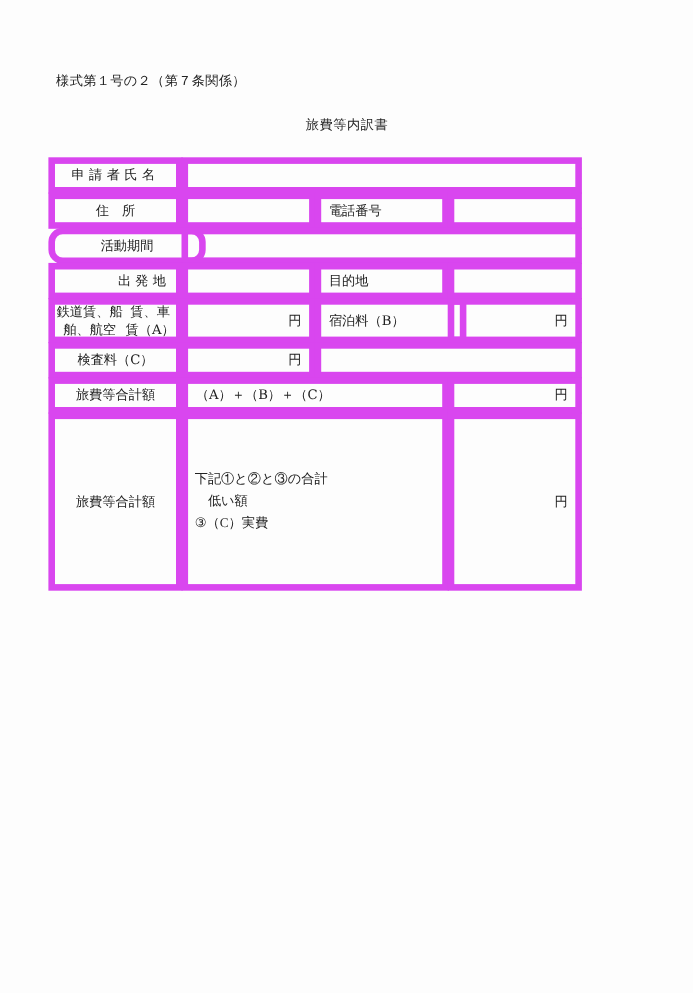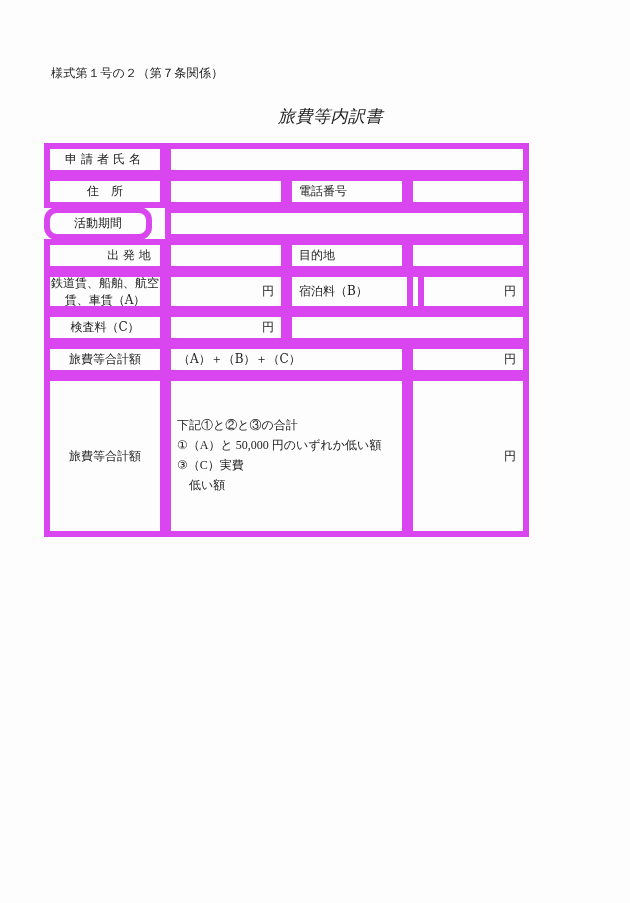--- a/index.html
+++ b/index.html
@@ -2,21 +2,21 @@
 <html><head>
 <meta charset="utf-8">
 <style>
   html, body { margin: 0; padding: 0; }
   body {
     width: 630px; height: 903px; background: #fdfdfd; position: relative;
     font-family: "DejaVu Serif", "Liberation Serif", serif; color: #222;
     overflow: hidden;
   }
   .form-no { position: absolute; left: 51px; top: 65px; font-size: 12px; letter-spacing: 0.3px; }
-  .doc-title { position: absolute; left: 278px; top: 105px; font-size: 17px; letter-spacing: 0.5px; font-style: italic; }
+  .doc-title { position: absolute; left: 278px; top: 105px; font-size: 12px; letter-spacing: 0.5px; }
   .cell {
     position: absolute; box-sizing: border-box; border: 6px solid #d946ef;
     font-size: 12px; display: flex; align-items: center;
   }
   .lbl { justify-content: center; text-align: center; }
   .yen { justify-content: flex-end; padding-right: 7px; }
   .left { justify-content: flex-start; padding-left: 7px; }
   .spaced { letter-spacing: 4px; }
   .multi { line-height: 17px; }
   .calc { justify-content: flex-start; padding-left: 6px; line-height: 20px; }
@@ -32,29 +32,29 @@
 <div>
 
   <div class="cell lbl spaced" style="left:44px;top:143px;width:122px;height:33px;">申請者氏名</div>
   <div class="cell left" style="left:165px;top:143px;width:364px;height:33px;"></div>
 
   <div class="cell lbl" style="left:44px;top:175px;width:122px;height:33px;">住　所</div>
   <div class="cell left" style="left:165px;top:175px;width:122px;height:33px;"></div>
   <div class="cell left" style="left:286px;top:175px;width:122px;height:33px;">電話番号</div>
   <div class="cell left" style="left:407px;top:175px;width:122px;height:33px;"></div>
 
-  <div class="cell lbl" style="left:44px;top:207px;width:108px;height:33px;border-radius:13px;">活動期間</div>
+  <div class="cell lbl" style="left:44px;top:207px;width:143px;height:33px;border-radius:13px;">活動期間</div>
   <div class="cell left" style="left:165px;top:207px;width:364px;height:33px;"></div>
 
   <div class="cell lbl" style="left:44px;top:239px;width:122px;height:33px;padding-left:48px;">出 発 地</div>
   <div class="cell left" style="left:165px;top:239px;width:122px;height:33px;"></div>
   <div class="cell left" style="left:286px;top:239px;width:122px;height:33px;">目的地</div>
   <div class="cell left" style="left:407px;top:239px;width:122px;height:33px;"></div>
 
-  <div class="cell lbl multi" style="left:44px;top:271px;width:122px;height:41px;flex-direction:column;justify-content:center;">
+  <div class="cell lbl multi" style="left:44px;top:271px;width:122px;height:41px;flex-direction:row;justify-content:center;">
     <span>鉄道賃、船舶、航空</span>
     <span>賃、車賃（A）</span>
   </div>
   <div class="cell yen" style="left:165px;top:271px;width:122px;height:41px;">
     <span>円</span>
   </div>
   <div class="cell left" style="left:286px;top:271px;width:138px;height:41px;">宿泊料（B）</div>
   <div class="cell yen" style="left:407px;top:271px;width:122px;height:41px;">
     <span>円</span>
   </div>
@@ -68,21 +68,20 @@
   <div class="cell lbl" style="left:44px;top:343px;width:122px;height:33px;">旅費等合計額</div>
   <div class="cell left" style="left:165px;top:343px;width:243px;height:33px;">（A）＋（B）＋（C）</div>
   <div class="cell yen" style="left:407px;top:343px;width:122px;height:33px;">
     <span>円</span>
   </div>
 
   <div class="cell lbl" style="left:44px;top:375px;width:122px;height:162px;">旅費等合計額</div>
   <div class="cell calc" style="left:165px;top:375px;width:243px;height:162px;">
     <div style="margin-top:-3px;">
       <span class="calc-line">下記①と②と③の合計</span>
-      <span class="calc-line">①（A）と 50,000 円のいずれか低い額</span>
+      <span class="calc-line indent">低い額</span>
       <span class="calc-line">③（C）実費</span>
-      <span class="calc-line indent">低い額</span>
     </div>
   </div>
   <div class="cell yen" style="left:407px;top:375px;width:122px;height:162px;">
     <span>円</span>
   </div>
 </div>
 
 </body></html>

